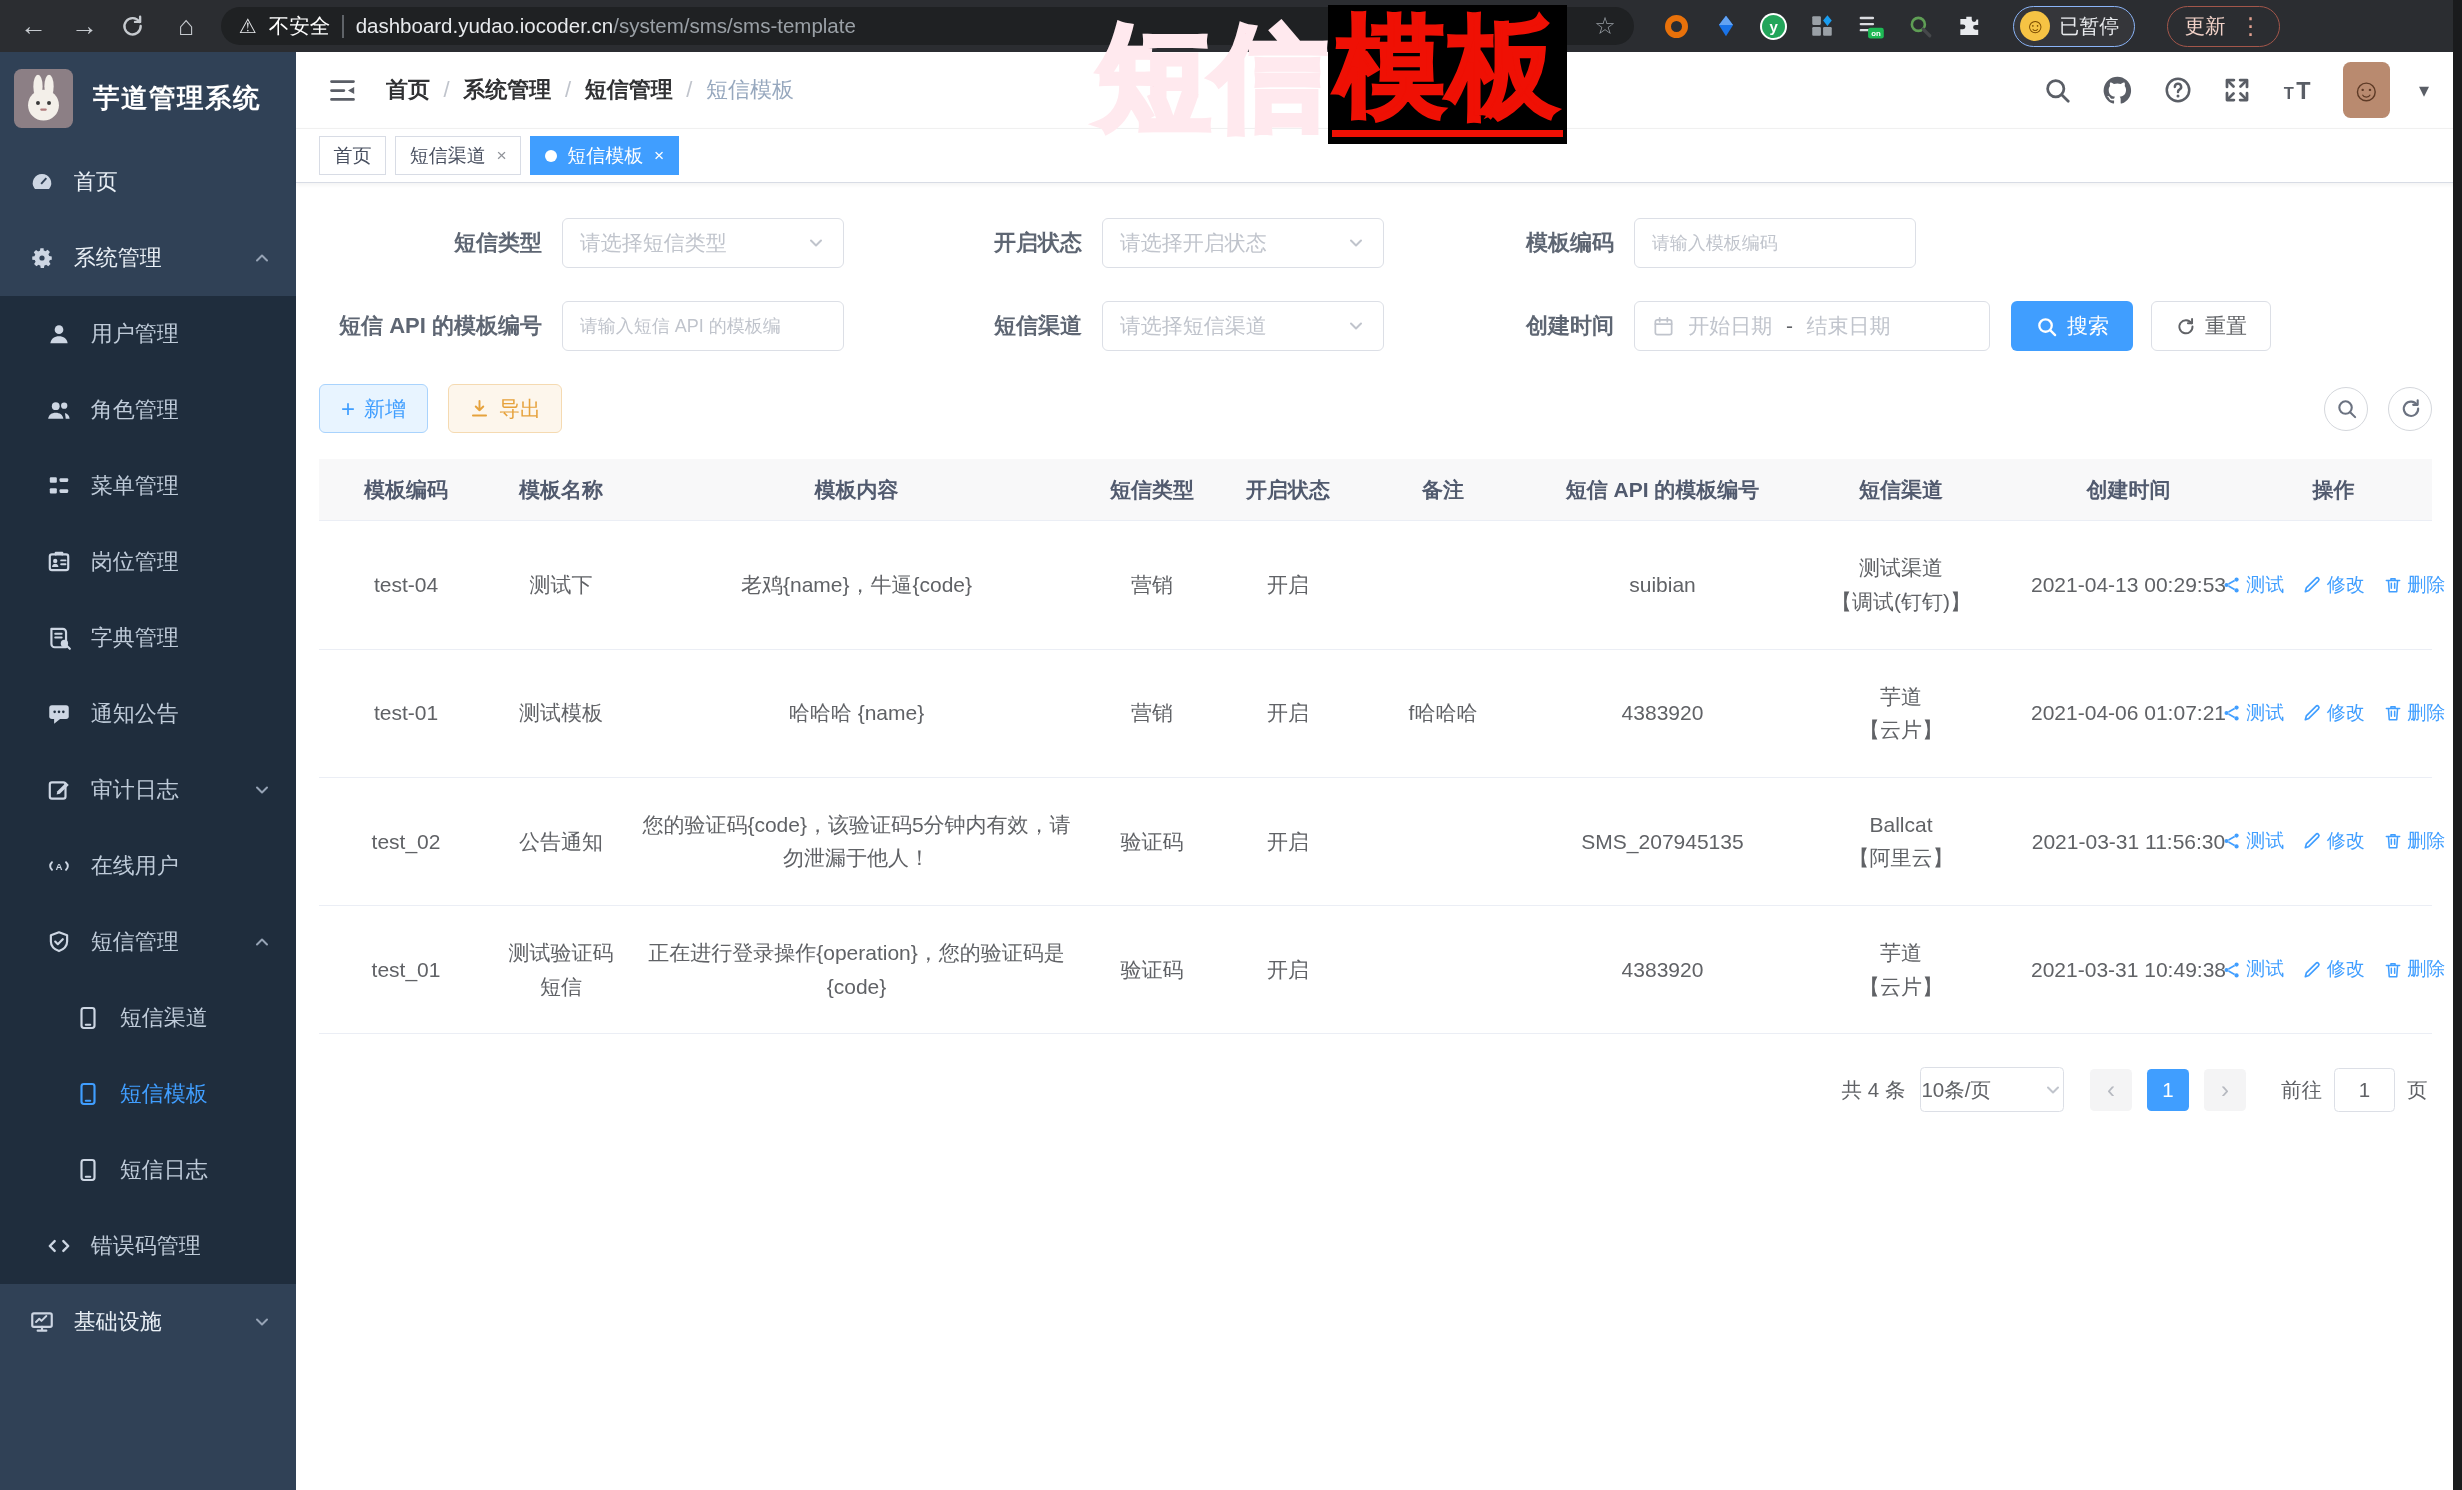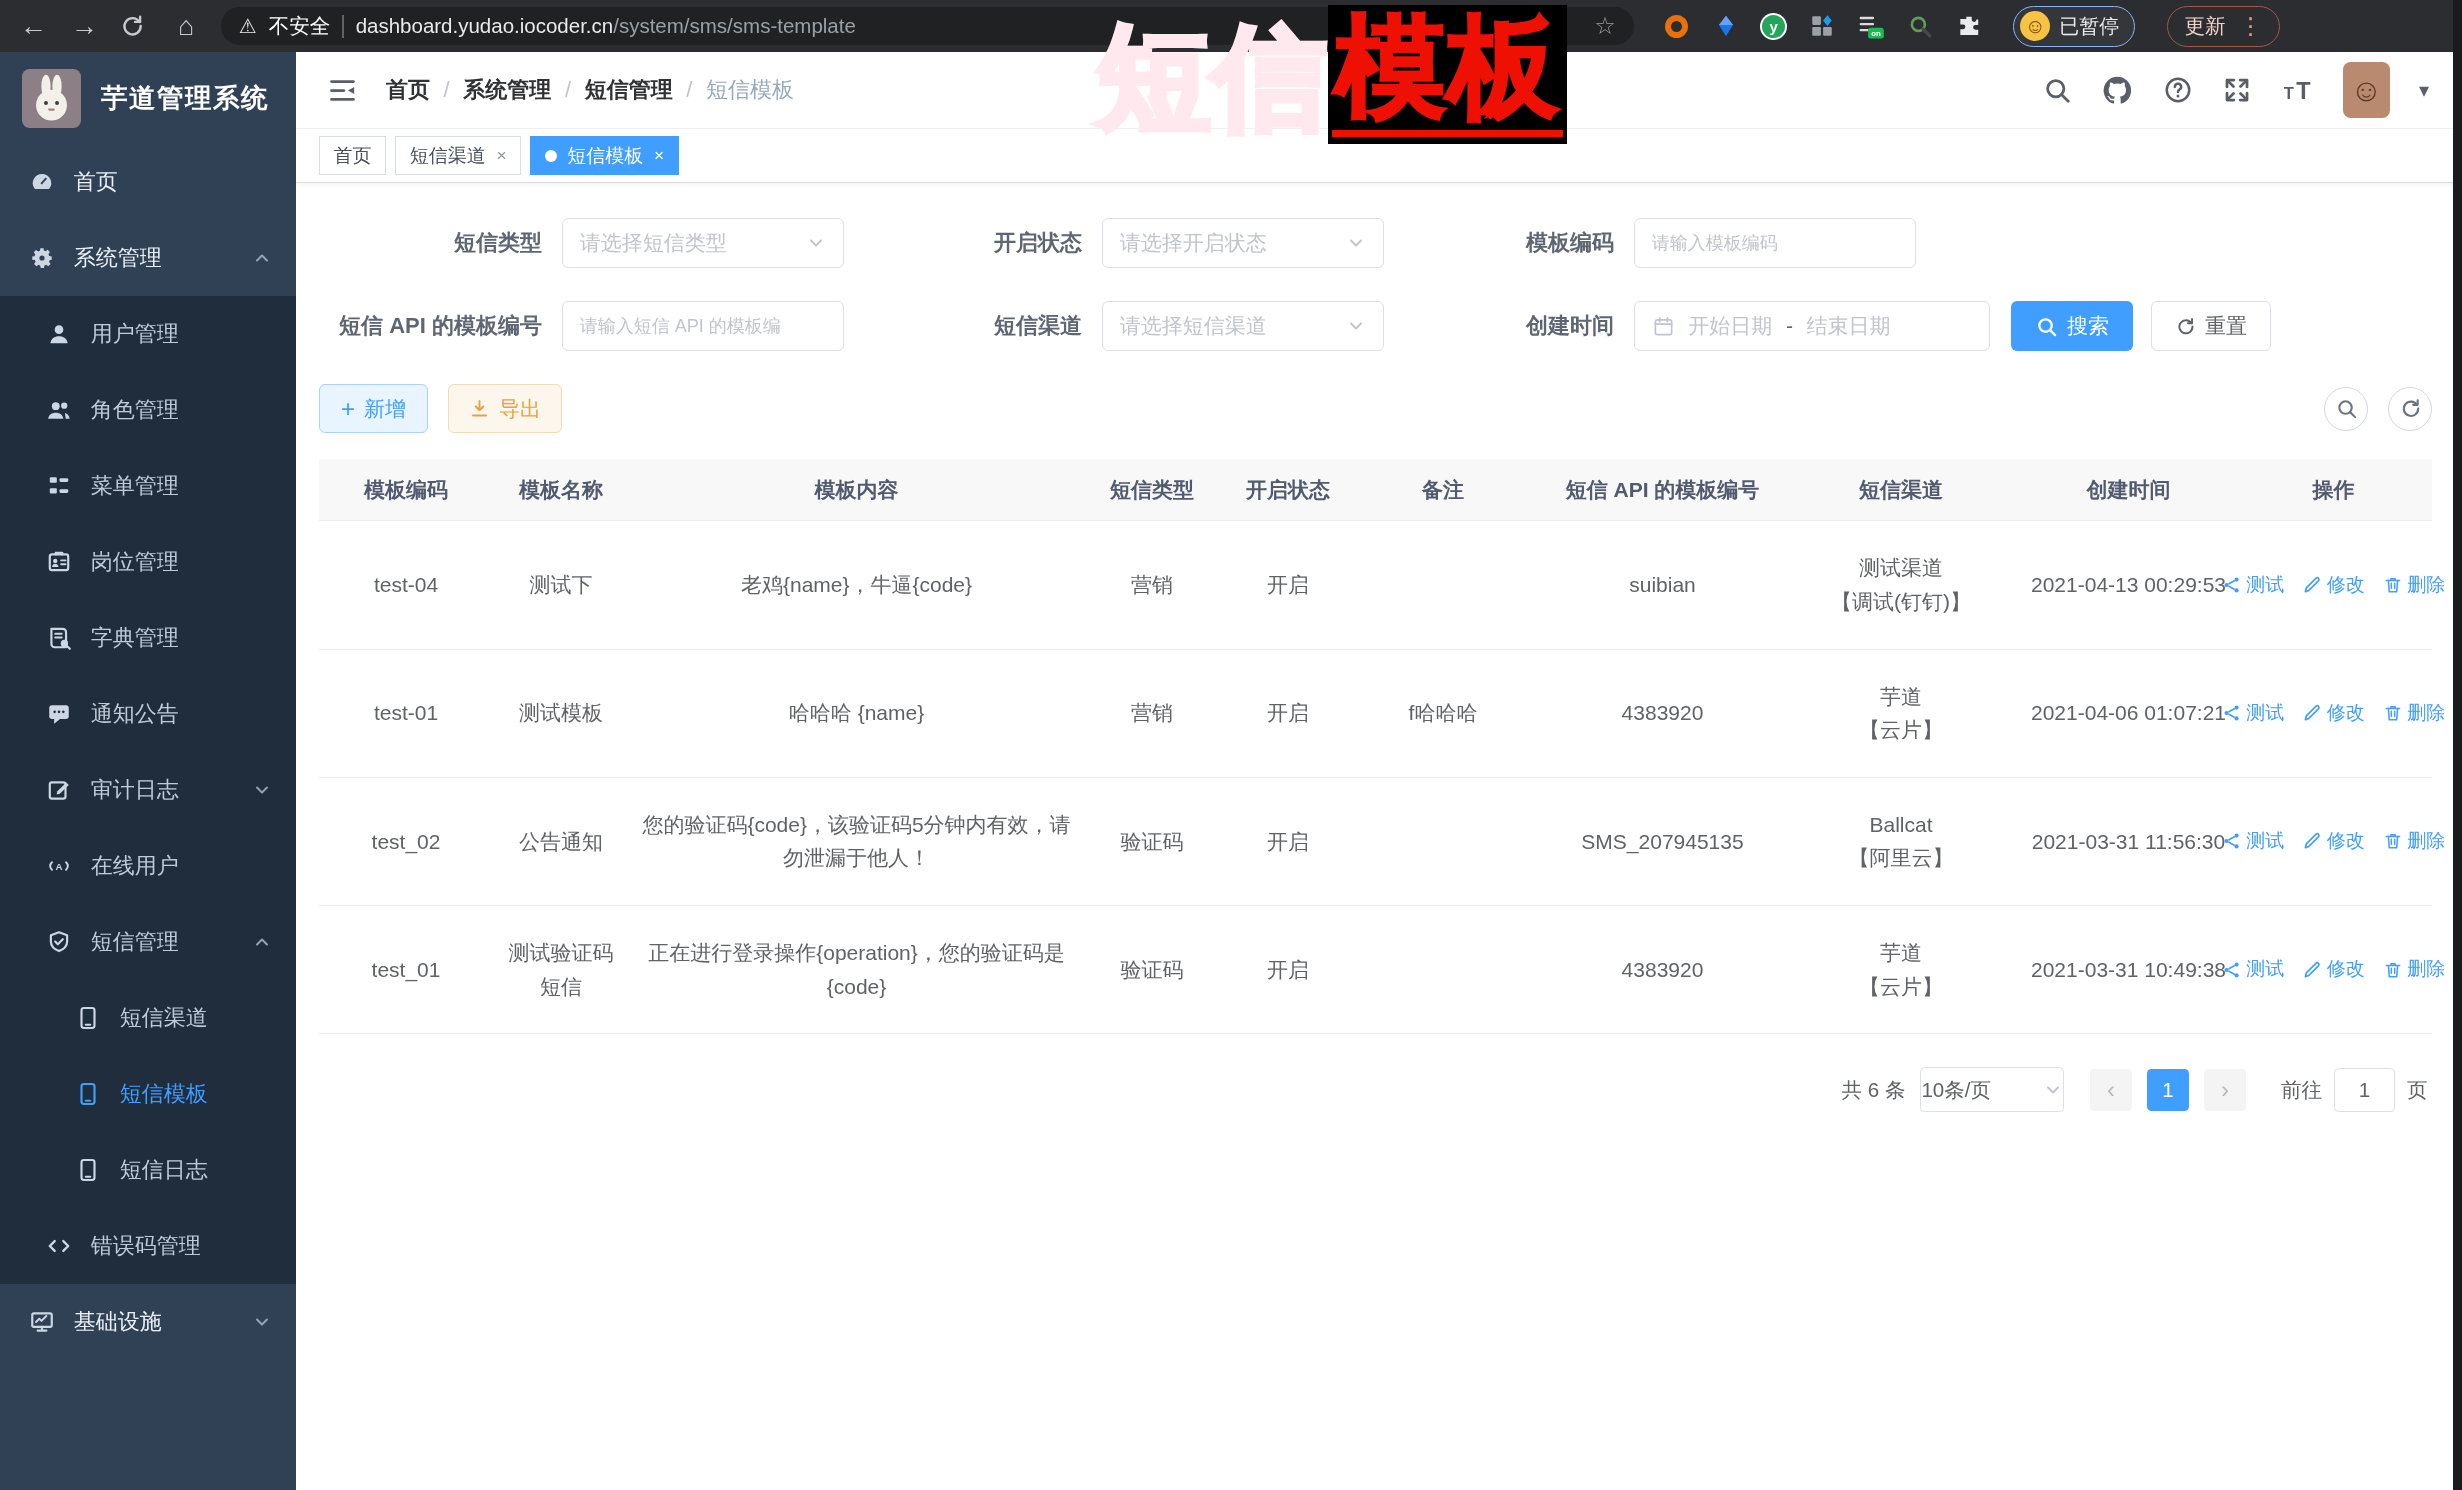--- a/index.html
+++ b/index.html
@@ -23,21 +23,21 @@
   .green-y{width:27px;height:27px;border-radius:50%;background:#fff;display:flex;align-items:center;justify-content:center}
   .green-y i{width:23px;height:23px;border-radius:50%;background:#23a55a;color:#fff;font-style:normal;font-weight:bold;font-size:15px;display:flex;align-items:center;justify-content:center}
   .profile-chip{height:41px;border:1.5px solid #8ab4f8;border-radius:21px;display:flex;align-items:center;gap:9px;padding:0 15px 0 6px;color:#e8eaed;font-size:20px;background:#35363a;margin-left:12px;cursor:pointer;flex:0 0 auto}
   .chip-avatar{width:30px;height:30px;border-radius:50%;background:#f6c344;color:#7a4b00;display:flex;align-items:center;justify-content:center;font-size:20.5px}
   .update-pill{height:41px;border:1.5px solid #a3564a;border-radius:21px;display:flex;align-items:center;gap:13.6px;padding:0 16.7px;color:#f2d2c8;font-size:20.5px;margin-left:13.6px;cursor:pointer;flex:0 0 auto}
   .kebab{color:#e2a08f;font-size:23px}
 
   
   .window{position:absolute;top:52px;left:0;right:0;bottom:0;display:flex}
   .sidebar{width:296px;flex:0 0 296px;background:#304156;color:#bfcbd9;overflow:hidden;display:flex;flex-direction:column}
-  .logo-row{height:92px;display:flex;align-items:center;padding-left:22px;gap:20px;flex:0 0 auto;cursor:pointer}
+  .logo-row{height:92px;display:flex;align-items:center;padding-left:14px;gap:20px;flex:0 0 auto;cursor:pointer}
   .logo-img{width:59px;height:59px;border-radius:7.6px;background:#8c7f85;display:flex;align-items:center;justify-content:center;overflow:hidden}
   .logo-title{color:#fff;font-size:26.5px;font-weight:600;letter-spacing:1.5px}
   .menu-item{height:76px;display:flex;align-items:center;font-size:22px;color:#bfcbd9;cursor:pointer;flex:0 0 auto}
   .menu-item .mi-icon{width:30px;margin-right:16.7px;display:inline-flex;justify-content:center;color:#cdd6e3}
   .menu-item.lvl0{padding-left:27px;color:#eaf0f6}
   .menu-item.lvl1{padding-left:44px;background:#1f2d3d}
   .menu-item.lvl2{padding-left:73px;background:#1f2d3d}
   .menu-item.active,.menu-item.active .mi-icon{color:#409eff}
   .chev{margin-left:auto;margin-right:24px;color:#96a3b5;display:inline-flex}
   .chev.up svg{transform:rotate(180deg)}
@@ -758,21 +758,21 @@
                       </svg>
                     </span>
                     <span>删除</span>
                   </a>
                 </div>
               </div>
             </div>
         </div>
 
         <div class="pagination">
-          <span>共 6 条</span>
+          <span>共 4 条</span>
           <div class="psel">
             <span>10条/页</span>
             <span class="sel-chev">
                 <svg viewBox="0 0 24 24" width="20" height="20">
                   <path d="M6 9l6 6 6-6" stroke="currentColor" fill="none" stroke-linecap="round" stroke-linejoin="round" stroke-width="2.4"></path>
                 </svg>
               </span>
           </div>
           <span class="pbtn">‹</span>
           <span class="pbtn pcur">1</span>

